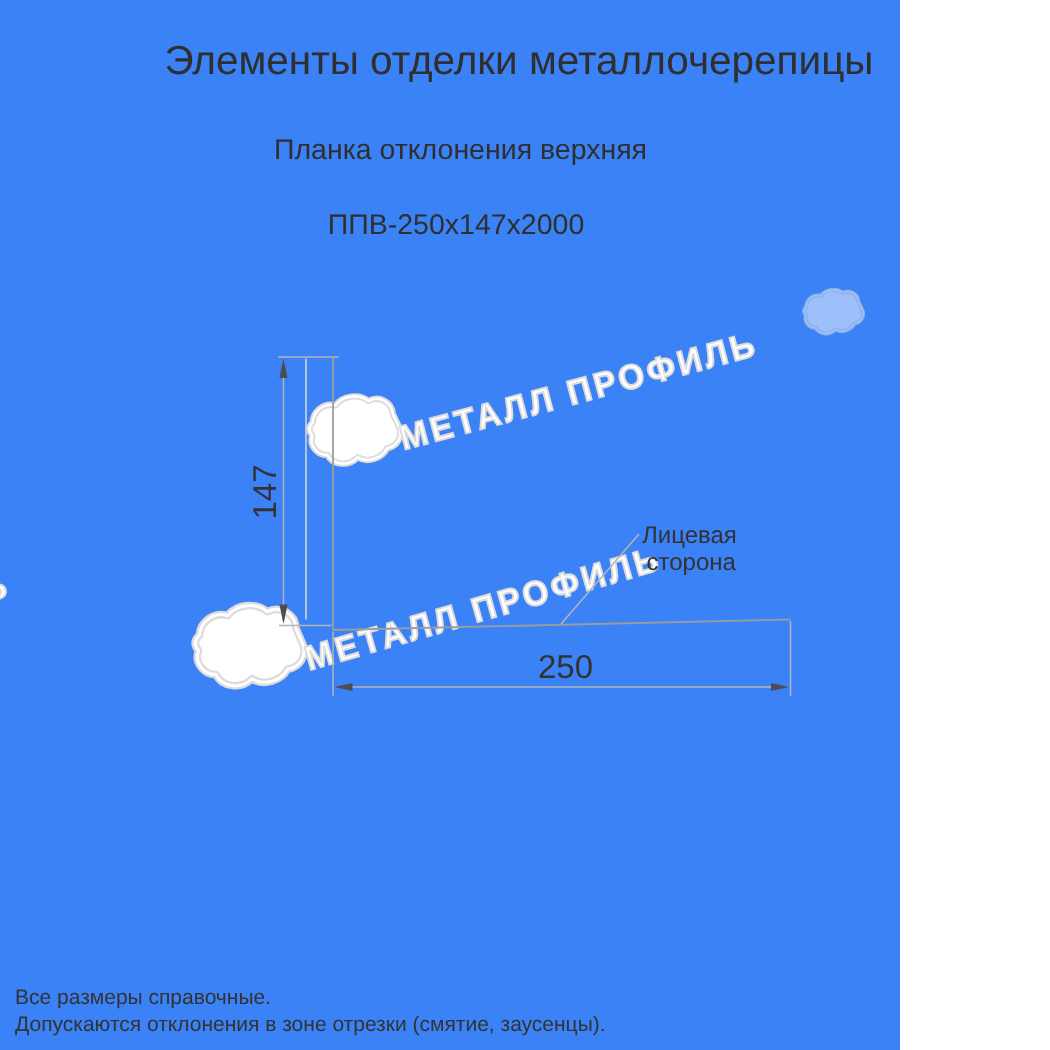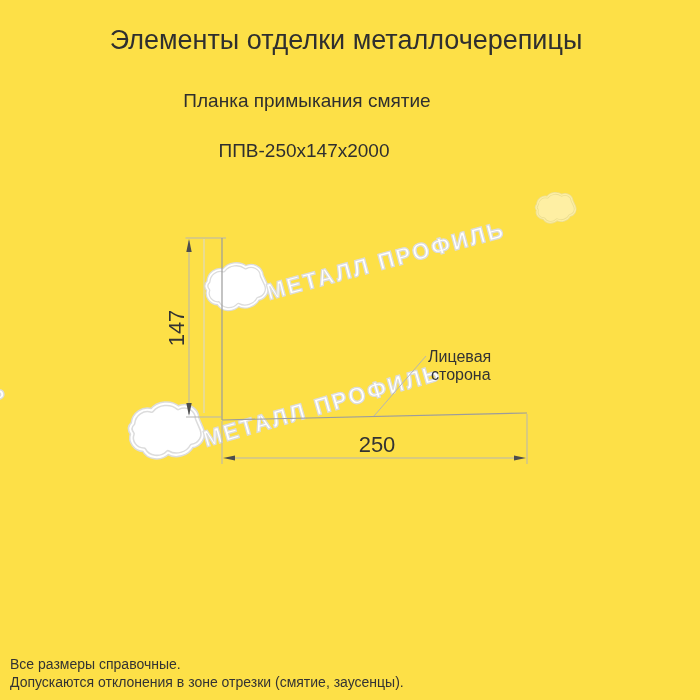--- a/index.html
+++ b/index.html
@@ -1,20 +1,20 @@
 <!DOCTYPE html>
 <html style="--text: #333333; --title-text: #2f2f2f; --line: #9c9c9c; --line-light: #b5b5b5; --arrow: #4d4d4d; --watermark: #dcdcdc;"><head>
 <meta charset="utf-8">
 <style>
   html, body { margin: 0; padding: 0; background: #ffffff; }
   #canvas {
     position: relative;
-    width: 700px;
+    width: 600px;
     height: 700px;
-    background: #fde047;
+    background: #3b82f6;
     overflow: hidden;
     font-family: "Liberation Sans", sans-serif;
     color: var(--text, #333);
   }
   .abs { position: absolute; white-space: nowrap; }
   .center { transform: translateX(-50%); }
   .title-line  { font-size: 27px; color: var(--title-text, #2f2f2f); }
   .sub-line    { font-size: 19px; color: var(--title-text, #2f2f2f); }
   .footnote    { font-size: 14px; color: var(--text, #333); }
 
@@ -32,21 +32,21 @@
   }
   .wm-logo      { stroke: var(--watermark, #dcdcdc); stroke-width: 5; fill: #ffffff; stroke-linejoin: round; stroke-linecap: round; }
   .wm-logo-core { stroke: #ffffff; stroke-width: 2;  fill: none;      stroke-linejoin: round; }
 </style>
 </head>
 <body>
 
 <div id="canvas">
 
   <div class="abs center title-line" style="left:346px; top:25px;">Элементы отделки металлочерепицы</div>
-  <div class="abs center sub-line" style="left:307px; top:90px;">Планка примыкания смятие</div>
+  <div class="abs center sub-line" style="left:307px; top:90px;">Планка отклонения верхняя</div>
   <div class="abs center sub-line" style="left:304px; top:126px;margin-top:14px;">ППВ-250х147х2000</div>
 
   <svg width="700" height="700" viewBox="0 0 700 700">
 
     <defs>
       <path id="wmlogo" d="M -32 -12 C -30 -21 -20 -26 -12 -22 C -5 -29 8 -28 14 -21
                            C 23 -24 32 -17 31 -8 L 34 3 C 36 11 30 18 22 18
                            C 17 25 5 27 -2 21 C -10 27 -22 24 -25 15
                            C -33 14 -38 5 -34 -2 C -37 -7 -35 -10 -32 -12 Z"></path>
     </defs>

